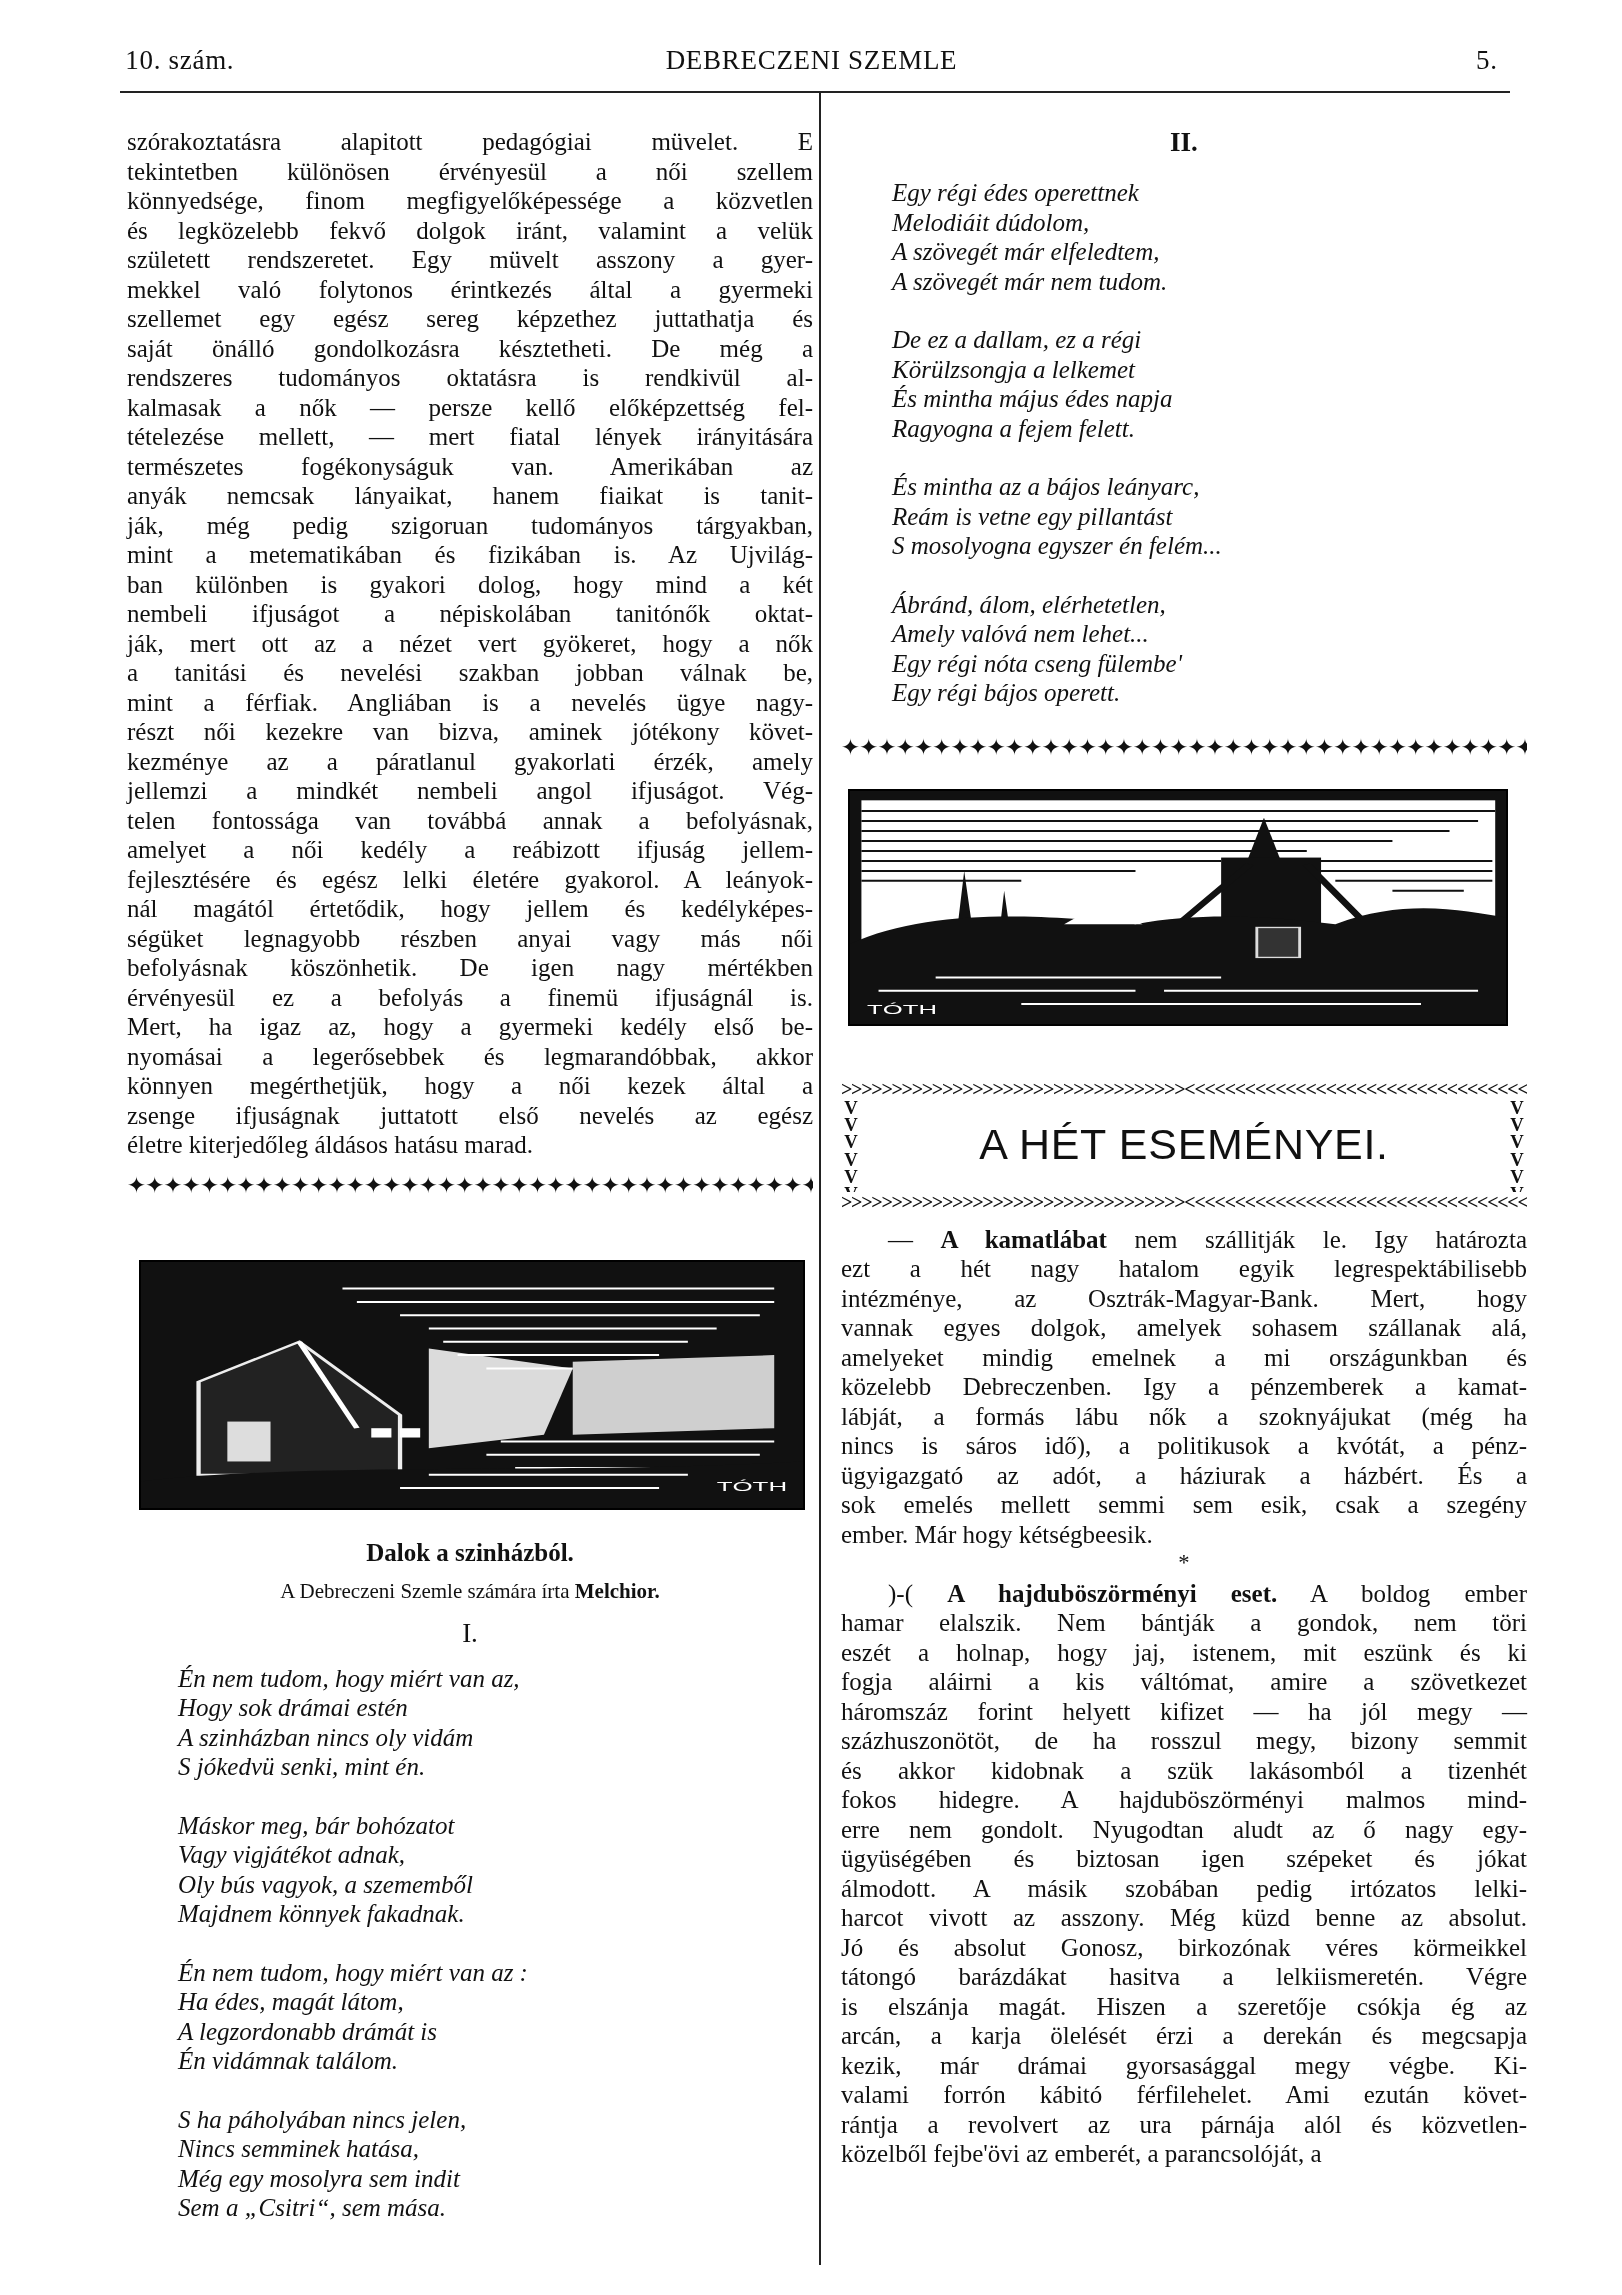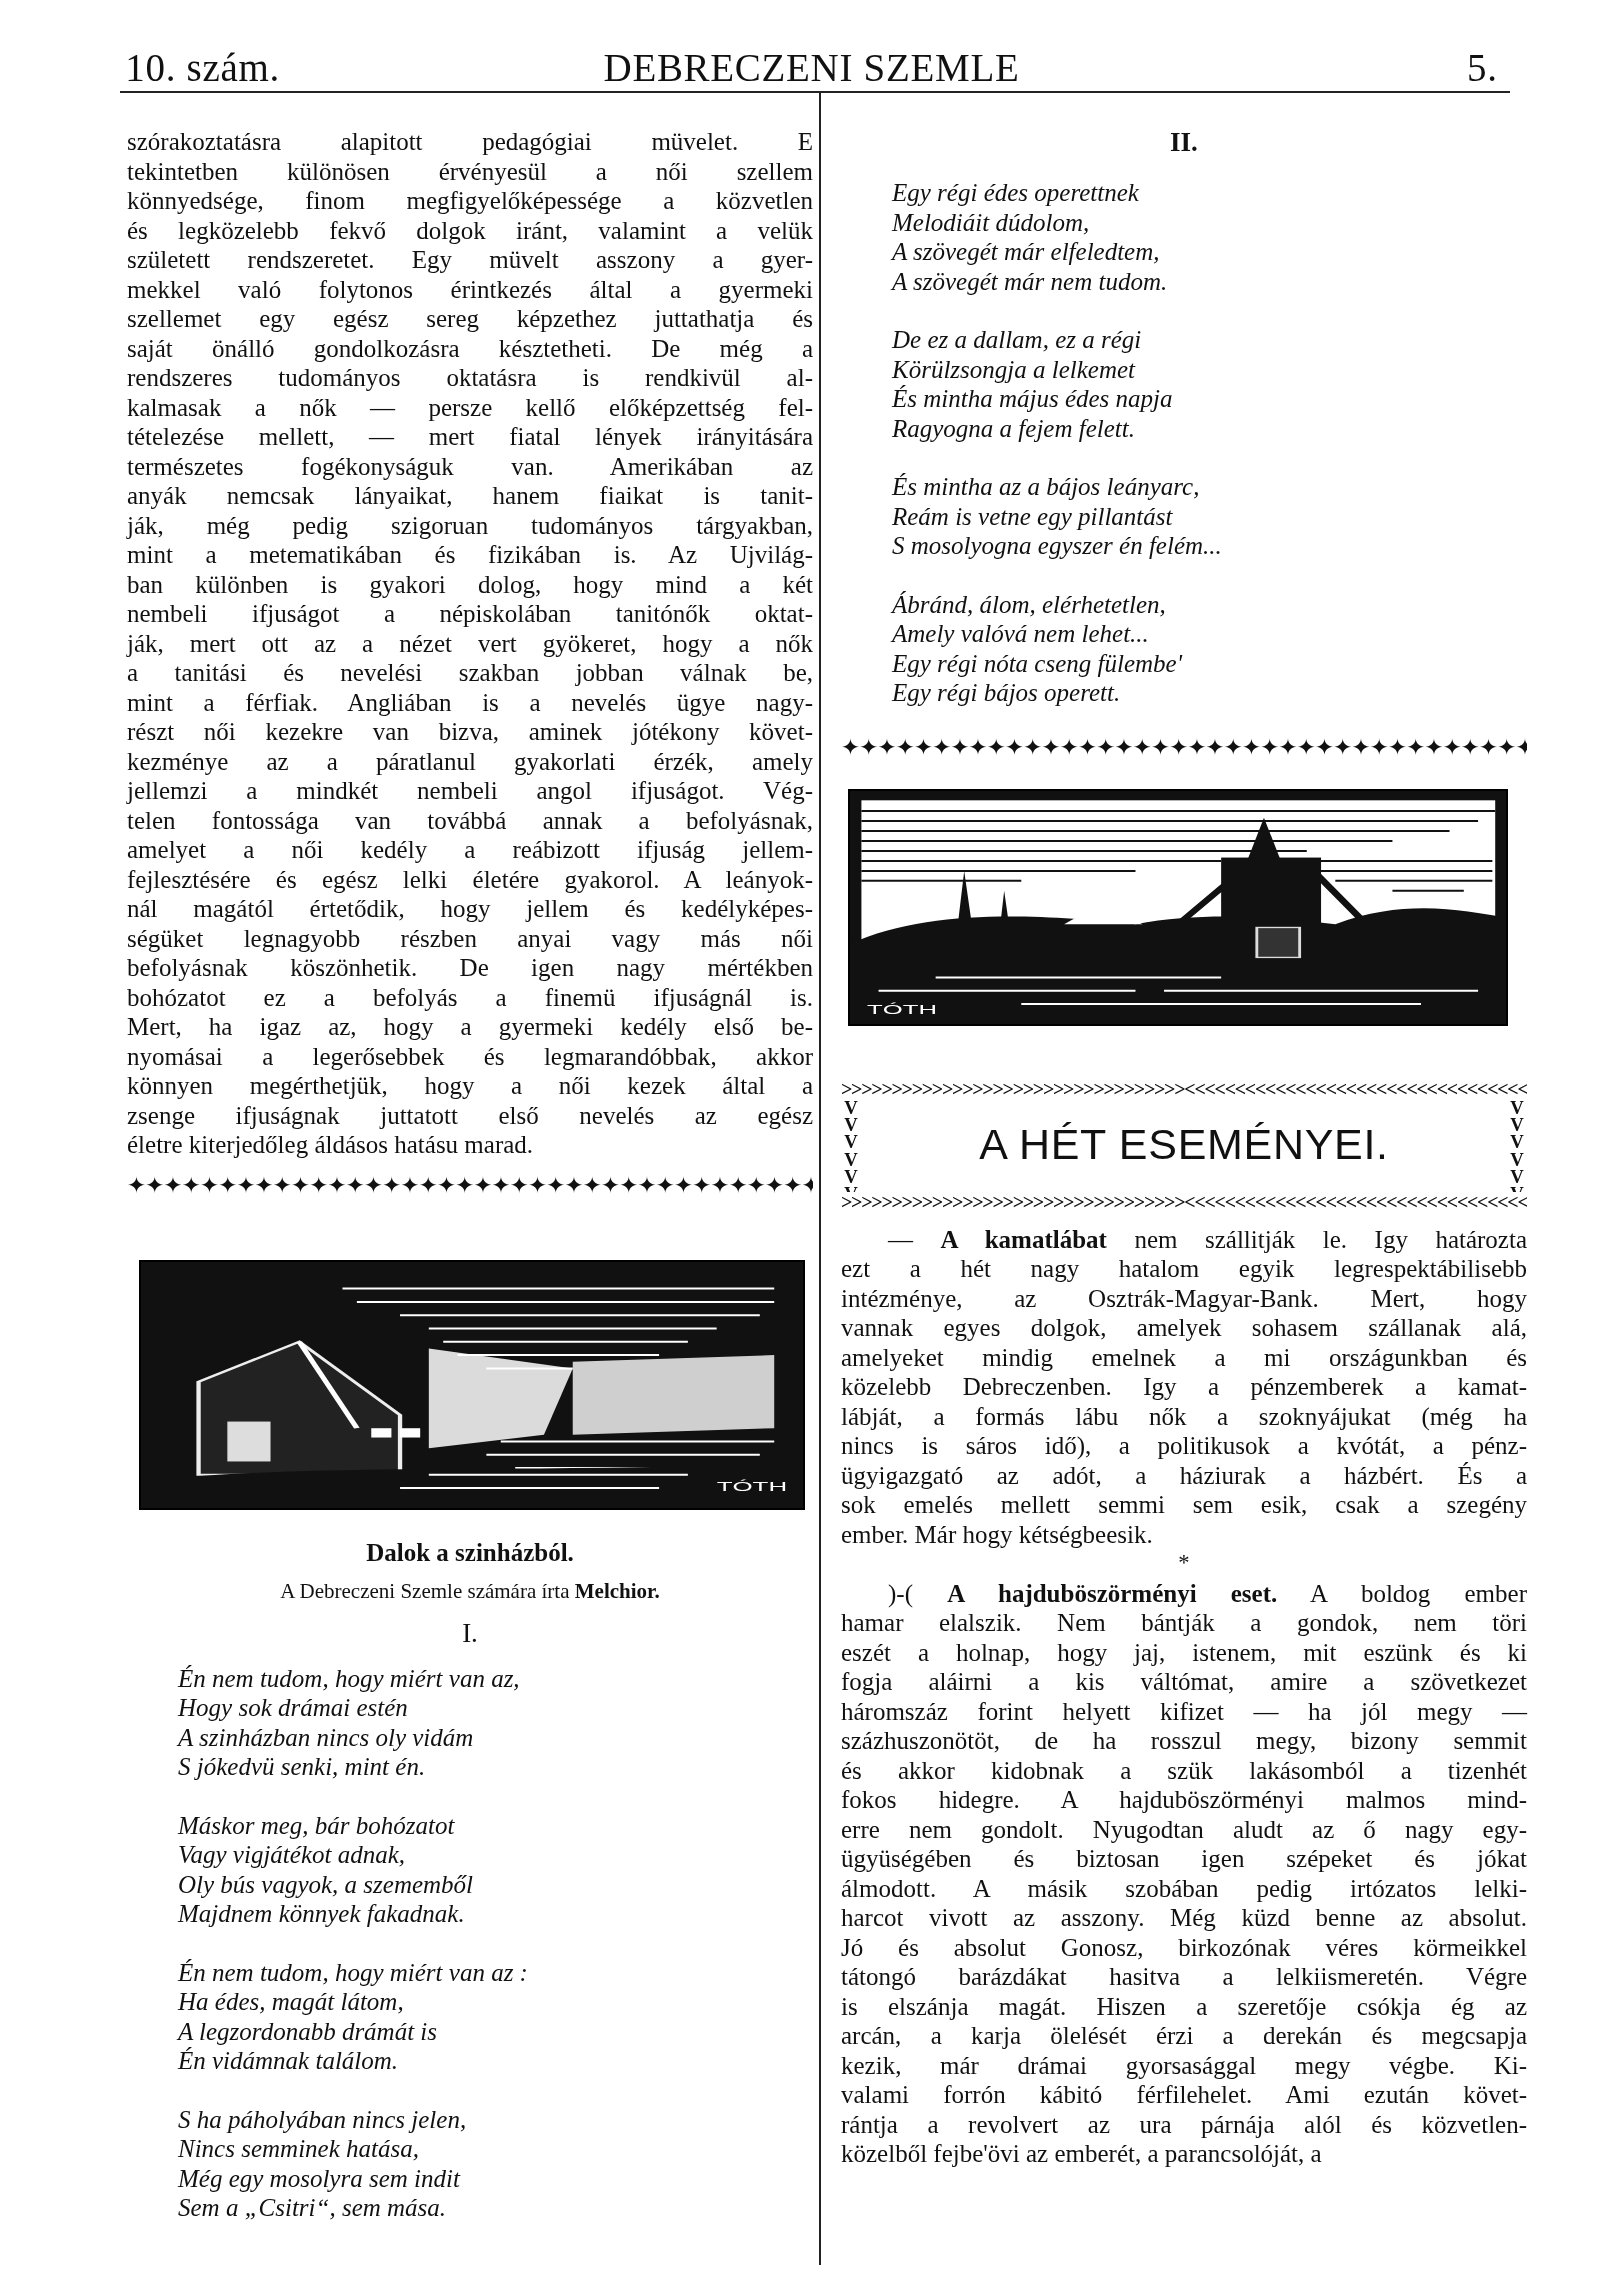--- a/index.html
+++ b/index.html
@@ -2,21 +2,21 @@
 <html style="font-size:10.7px"><head>
 <meta charset="utf-8">
 <style>
   html, body { margin: 0; padding: 0; background: #ffffff; }
   body {
     width: 1623px; height: 2295px; position: relative; overflow: hidden;
     font-family: "Liberation Serif", "DejaVu Serif", serif; color: #111;
   }
   .header {
     position: absolute; left: 120px; right: 120px; top: 45px; height: 40px;
-    font-size: 39px; letter-spacing: 0.7px;
+    font-size: 27px; letter-spacing: 0.7px;
   }
   .header .left { position: absolute; left: 5.3px; top: 0; }
   .header .center { position: absolute; left: 0; right: 0; top: 0; text-align: center; font-family: Liberation Serif, serif; }
   .header .right { position: absolute; right: 5.3px; top: 0; }
   .header-rule {
     position: absolute; left: 120px; right: 113px; top: 91px; height: 2px; background: #222;
   }
   .column-rule {
     position: absolute; left: 819px; top: 93px; width: 2px; height: 2172px; background: #222;
   }
@@ -98,21 +98,21 @@
       <span class="line">mint a férfiak. Angliában is a nevelés ügye nagy-</span>
       <span class="line">részt női kezekre van bizva, aminek jótékony követ-</span>
       <span class="line">kezménye az a páratlanul gyakorlati érzék, amely</span>
       <span class="line">jellemzi a mindkét nembeli angol ifjuságot. Vég-</span>
       <span class="line">telen fontossága van továbbá annak a befolyásnak,</span>
       <span class="line">amelyet a női kedély a reábizott ifjuság jellem-</span>
       <span class="line">fejlesztésére és egész lelki életére gyakorol. A leányok-</span>
       <span class="line">nál magától értetődik, hogy jellem és kedélyképes-</span>
       <span class="line">ségüket legnagyobb részben anyai vagy más női</span>
       <span class="line">befolyásnak köszönhetik. De igen nagy mértékben</span>
-      <span class="line">bohózatot ez a befolyás a finemü ifjuságnál is.</span>
+      <span class="line">érvényesül ez a befolyás a finemü ifjuságnál is.</span>
       <span class="line">Mert, ha igaz az, hogy a gyermeki kedély első be-</span>
       <span class="line">nyomásai a legerősebbek és legmarandóbbak, akkor</span>
       <span class="line">könnyen megérthetjük, hogy a női kezek által a</span>
       <span class="line">zsenge ifjuságnak juttatott első nevelés az egész</span>
       <span class="line last">életre kiterjedőleg áldásos hatásu marad.</span>
     </div>
 
   <div class="stars" style="margin-top:12px;">✦✦✦✦✦✦✦✦✦✦✦✦✦✦✦✦✦✦✦✦✦✦✦✦✦✦✦✦✦✦✦✦✦✦✦✦✦✦</div>
 
   <div class="woodcut" style="margin:61px 8px 0 12px; height:246px;">

